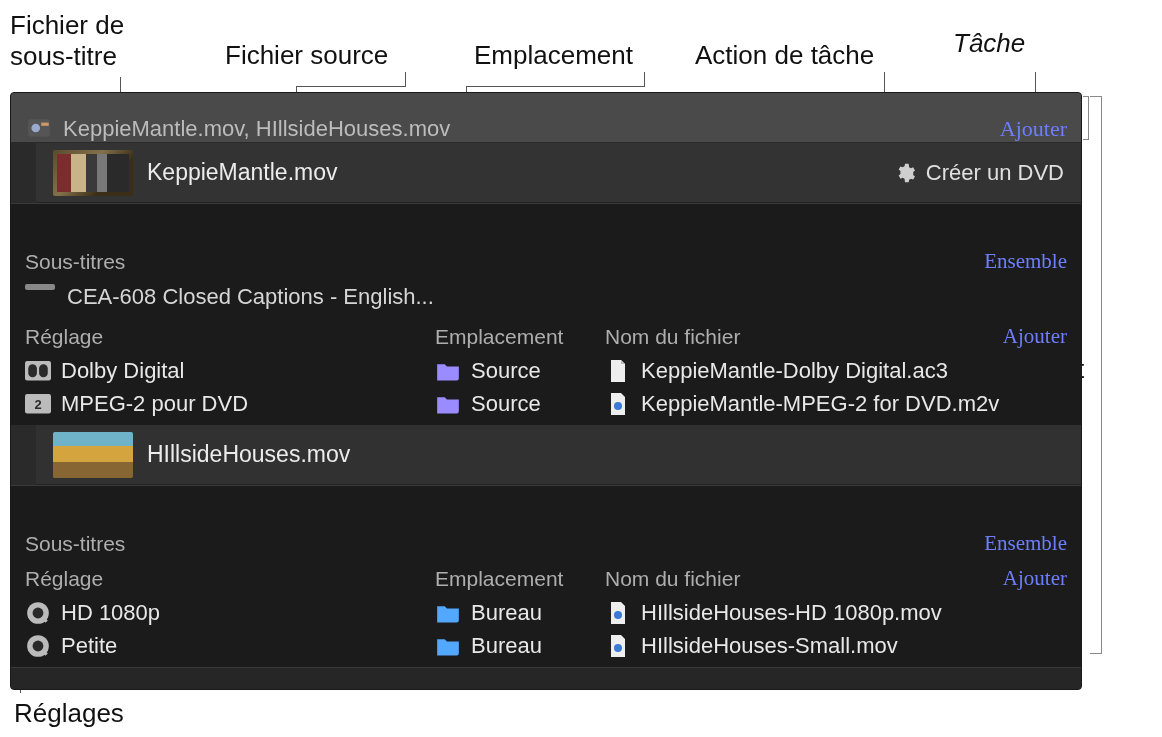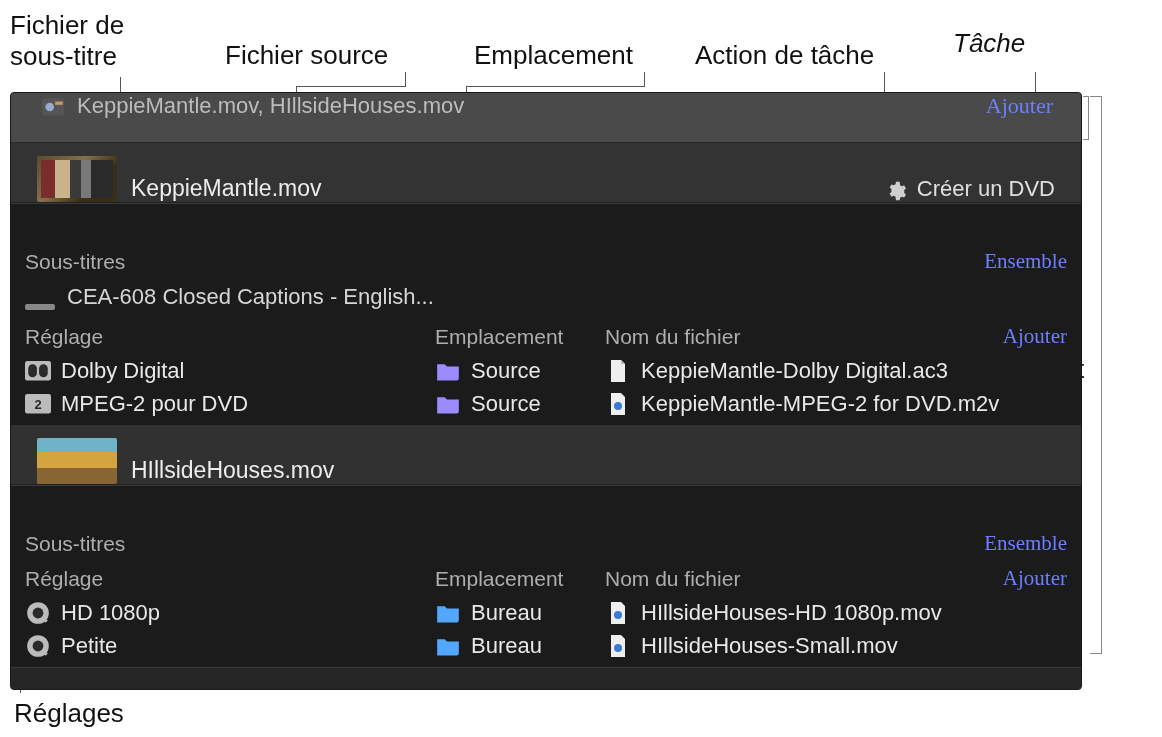--- a/index.html
+++ b/index.html
@@ -30,42 +30,43 @@
     width: 1072px;
     background: #2a2a2a;
     border: 1px solid #1a1a1a;
     border-radius: 4px;
     overflow: hidden;
     color: #ddd;
     font-size: 22px;
   }
   .batch-header {
     display: flex;
-    align-items: flex-start;
+    align-items: flex-end;
     background: #4a4a4a;
     height: 50px;
-    padding: 0 28px;
+    padding: 0 14px;
     border-bottom: 1px solid #2a2a2a;
   }
   .batch-header .names { color: #bcbcbc; }
   .batch-icon {
     width: 28px; height: 28px;
     margin-right: 10px;
     display: inline-flex; align-items: center; justify-content: center;
   }
   .link { color: #6d7fff; cursor: pointer; font-family: Liberation Serif, serif; }
   .spacer { flex: 1; }
 
   .task-row {
     display: flex;
-    align-items: flex-end;
+    align-items: center;
     background: #333;
     height: 60px;
-    padding: 0 26px;
+    padding: 0 17px;
     border-bottom: 1px solid #222;
+    margin-left: 25px;
   }
   .task-row.alt { background: #313131; }
   .thumb {
     width: 80px; height: 46px;
     background: linear-gradient(135deg,#5a4b2f,#84704a 40%,#3a2e17 70%);
     margin-right: 14px;
     border-radius: 2px;
     position: relative;
     overflow: hidden;
   }
@@ -91,21 +92,21 @@
   .sub-header-row {
     display: flex;
     align-items: center;
     padding: 6px 14px;
     color: #aeaeae;
     font-size: 21px;
     margin-top: 39px;
   }
   .caption-row {
     display: flex;
-    align-items: flex-end;
+    align-items: flex-start;
     padding: 4px 14px 10px 14px;
     color: #d6d6d6;
     font-size: 22px;
   }
   .caption-swatch {
     width: 30px; height: 6px;
     background: #888; margin-right: 12px;
     border-radius: 2px;
   }
 

